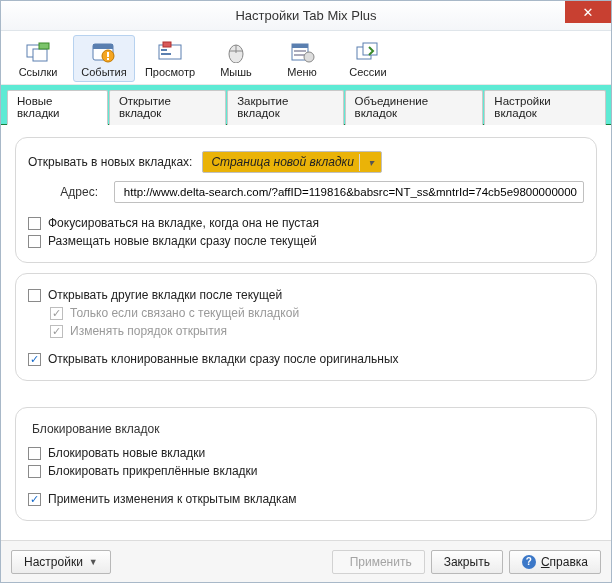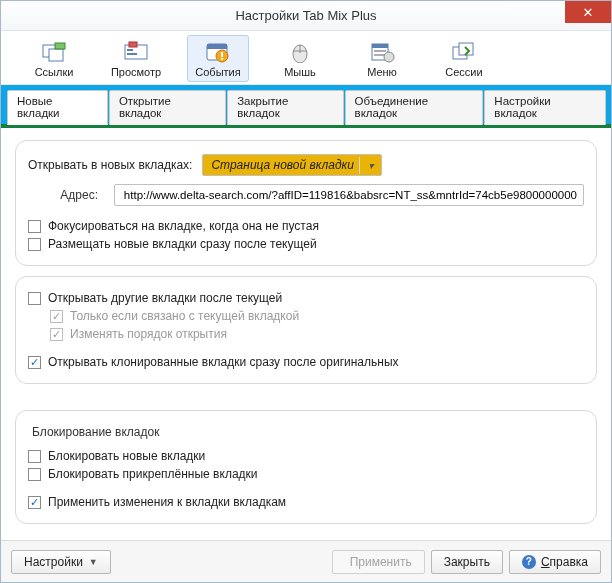--- a/index.html
+++ b/index.html
@@ -41,22 +41,22 @@
     color: #fff;
     display: flex;
     align-items: center;
     justify-content: center;
     font-size: 13px;
     cursor: pointer;
   }
   
   .toolbar {
     display: flex;
-    padding: 4px 6px 2px 22px;
-    gap: 20px;
+    padding: 4px 6px 2px 6px;
+    gap: 4px;
     background: #fff;
     border-bottom: 1px solid #e8e8e8;
   }
   .tool-item {
     width: 62px;
     display: flex;
     flex-direction: column;
     align-items: center;
     justify-content: center;
     padding: 4px 2px 3px 2px;
@@ -72,22 +72,22 @@
   .tool-item .tool-icon {
     width: 28px; height: 24px;
     display: flex; align-items: center; justify-content: center;
   }
   .tool-item .tool-label { margin-top: 2px; }
   
   .tabs {
     display: flex;
     padding: 4px 6px 0 6px;
     gap: 2px;
-    border-bottom: 4px solid #15803d;
-    background: #0ea5e9;
+    border-bottom: 1px solid #15803d;
+    background: #5eead4;
   }
   .tab {
     padding: 4px 9px 5px 9px;
     border: 1px solid #c8c8c8;
     border-bottom: none;
     background: #f5f5f5;
     font-size: 11.5px;
     position: relative;
     top: 1px;
     cursor: pointer;
@@ -233,42 +233,42 @@
     <div class="tool-item">
       <span class="tool-icon">
         <svg width="26" height="22">
             <rect x="2" y="4" width="14" height="12" fill="#fff" stroke="#5a7fb0"></rect>
             <rect x="8" y="8" width="14" height="12" fill="#fff" stroke="#5a7fb0"></rect>
             <rect x="14" y="2" width="10" height="6" fill="#7cc46b" stroke="#3a8a2a"></rect>
           </svg>
       </span>
       <span class="tool-label">Ссылки</span>
     </div>
-    <div class="tool-item">
-      <span class="tool-icon">
-        <svg width="26" height="22">
-            <rect x="2" y="4" width="22" height="14" fill="#fff" stroke="#5a7fb0"></rect>
-            <rect x="6" y="1" width="8" height="5" fill="#d85a5a" stroke="#b03030"></rect>
-            <rect x="4" y="8" width="6" height="2" fill="#5a7fb0"></rect>
-            <rect x="4" y="12" width="10" height="2" fill="#5a7fb0"></rect>
-          </svg>
-      </span>
-      <span class="tool-label">Просмотр</span>
-    </div>
     <div class="tool-item selected">
       <span class="tool-icon">
         <svg width="26" height="22">
             <rect x="2" y="3" width="20" height="16" rx="2" fill="#fff" stroke="#5a7fb0"></rect>
             <rect x="2" y="3" width="20" height="5" fill="#5a7fb0"></rect>
             <circle cx="17" cy="15" r="6" fill="#f5a623" stroke="#c47a00"></circle>
             <rect x="16" y="11" width="2" height="5" fill="#fff"></rect>
             <rect x="16" y="17" width="2" height="2" fill="#fff"></rect>
           </svg>
       </span>
       <span class="tool-label">События</span>
+    </div>
+    <div class="tool-item">
+      <span class="tool-icon">
+        <svg width="26" height="22">
+            <rect x="2" y="4" width="22" height="14" fill="#fff" stroke="#5a7fb0"></rect>
+            <rect x="6" y="1" width="8" height="5" fill="#d85a5a" stroke="#b03030"></rect>
+            <rect x="4" y="8" width="6" height="2" fill="#5a7fb0"></rect>
+            <rect x="4" y="12" width="10" height="2" fill="#5a7fb0"></rect>
+          </svg>
+      </span>
+      <span class="tool-label">Просмотр</span>
     </div>
     <div class="tool-item">
       <span class="tool-icon">
         <svg width="26" height="22">
             <ellipse cx="13" cy="13" rx="7" ry="9" fill="#e8e8e8" stroke="#888"></ellipse>
             <line x1="13" y1="4" x2="13" y2="12" stroke="#888"></line>
             <line x1="6" y1="10" x2="20" y2="10" stroke="#888"></line>
           </svg>
       </span>
       <span class="tool-label">Мышь</span>
@@ -356,21 +356,21 @@
         <span class="chk-box"></span>
         <span>Блокировать новые вкладки</span>
       </div>
       <div class="chk">
         <span class="chk-box"></span>
         <span>Блокировать прикреплённые вкладки</span>
       </div>
       <div class="separator-gap"></div>
       <div class="chk">
         <span class="chk-box">✓</span>
-        <span>Применить изменения к вкладки вкладкам</span>
+        <span>Применить изменения к открытым вкладкам</span>
       </div>
     </div>
 
   </div>
 
   <div class="footer">
     <div class="btn">
       <span>Настройки</span>
       <span class="dropdown-caret">▼</span>
     </div>

